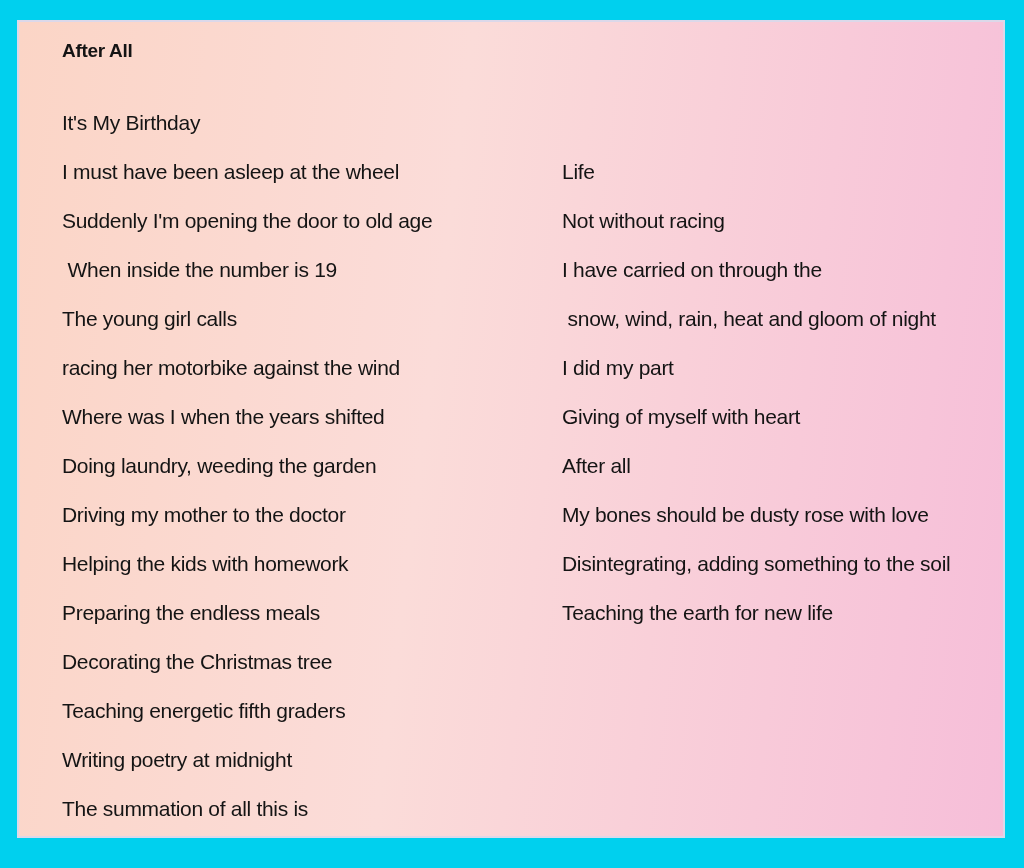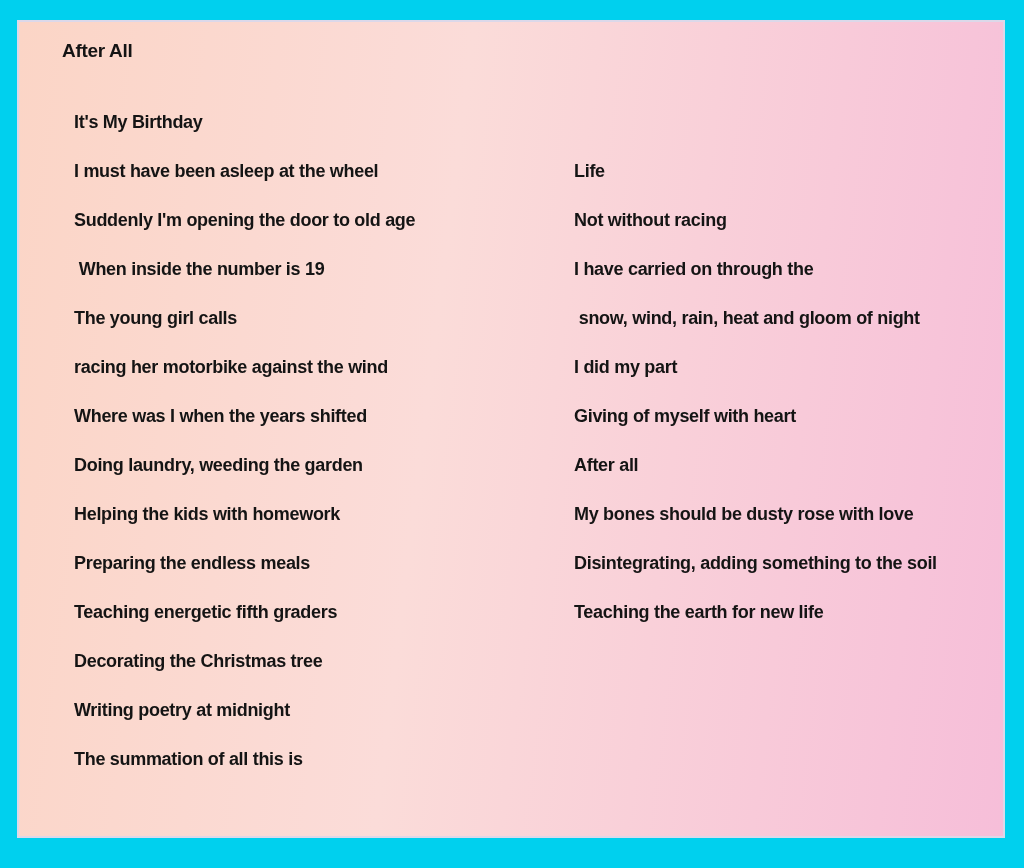--- a/index.html
+++ b/index.html
@@ -41,48 +41,49 @@
   .col-left {
     width: 500px;
     flex: 0 0 500px;
   }
   .col-right {
     flex: 1 1 auto;
     padding-top: 49px;
     min-width: 0;
   }
   .poem-line {
-    font-size: 18px;
-    font-weight: bold;
+    font-size: 21px;
+    font-weight: normal;
     line-height: 25px;
     letter-spacing: -0.3px;
     color: #141414;
-    margin: 0 0 24px 12px;
+    margin: 0 0 24px 0;
     white-space: pre-wrap;
   }
 </style>
 </head>
 <body style="--border-color: #00d0ee;">
 
 <div class="panel">
   <h1 class="poem-title">After All</h1>
   <div class="columns">
     <div class="col col-left">
       <p class="poem-line">It's My Birthday</p>
       <p class="poem-line">I must have been asleep at the wheel</p>
       <p class="poem-line">Suddenly I'm opening the door to old age</p>
       <p class="poem-line"> When inside the number is 19</p>
       <p class="poem-line">The young girl calls</p>
       <p class="poem-line">racing her motorbike against the wind</p>
       <p class="poem-line">Where was I when the years shifted</p>
       <p class="poem-line">Doing laundry, weeding the garden</p>
+      <p class="poem-line">Driving my mother to the doctor</p>
       <p class="poem-line">Helping the kids with homework</p>
       <p class="poem-line">Preparing the endless meals</p>
+      <p class="poem-line">Decorating the Christmas tree</p>
       <p class="poem-line">Teaching energetic fifth graders</p>
-      <p class="poem-line">Decorating the Christmas tree</p>
       <p class="poem-line">Writing poetry at midnight</p>
       <p class="poem-line">The summation of all this is</p>
     </div>
     <div class="col col-right">
       <p class="poem-line">Life</p>
       <p class="poem-line">Not without racing</p>
       <p class="poem-line">I have carried on through the</p>
       <p class="poem-line"> snow, wind, rain, heat and gloom of night</p>
       <p class="poem-line">I did my part</p>
       <p class="poem-line">Giving of myself with heart</p>

